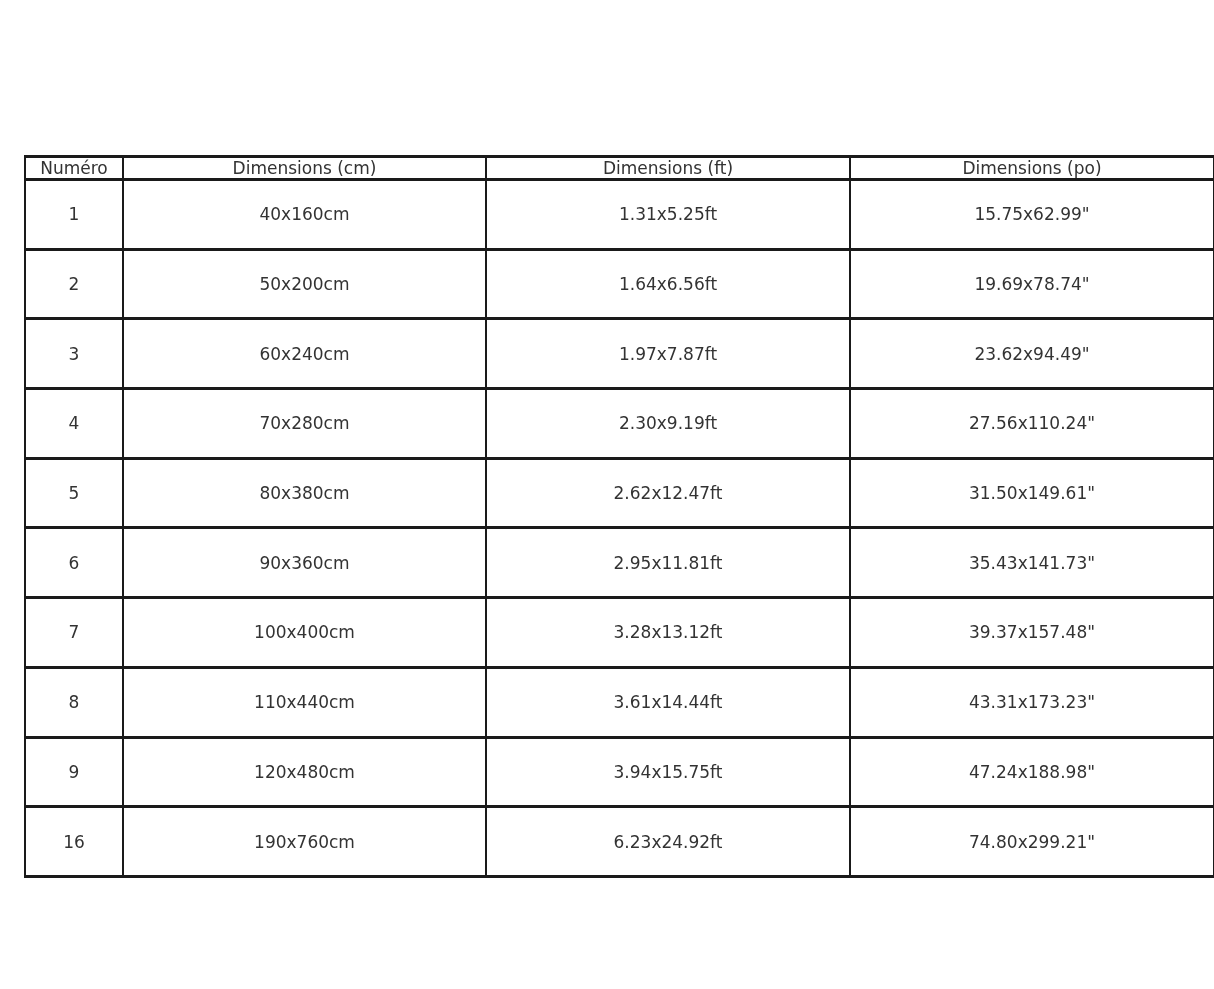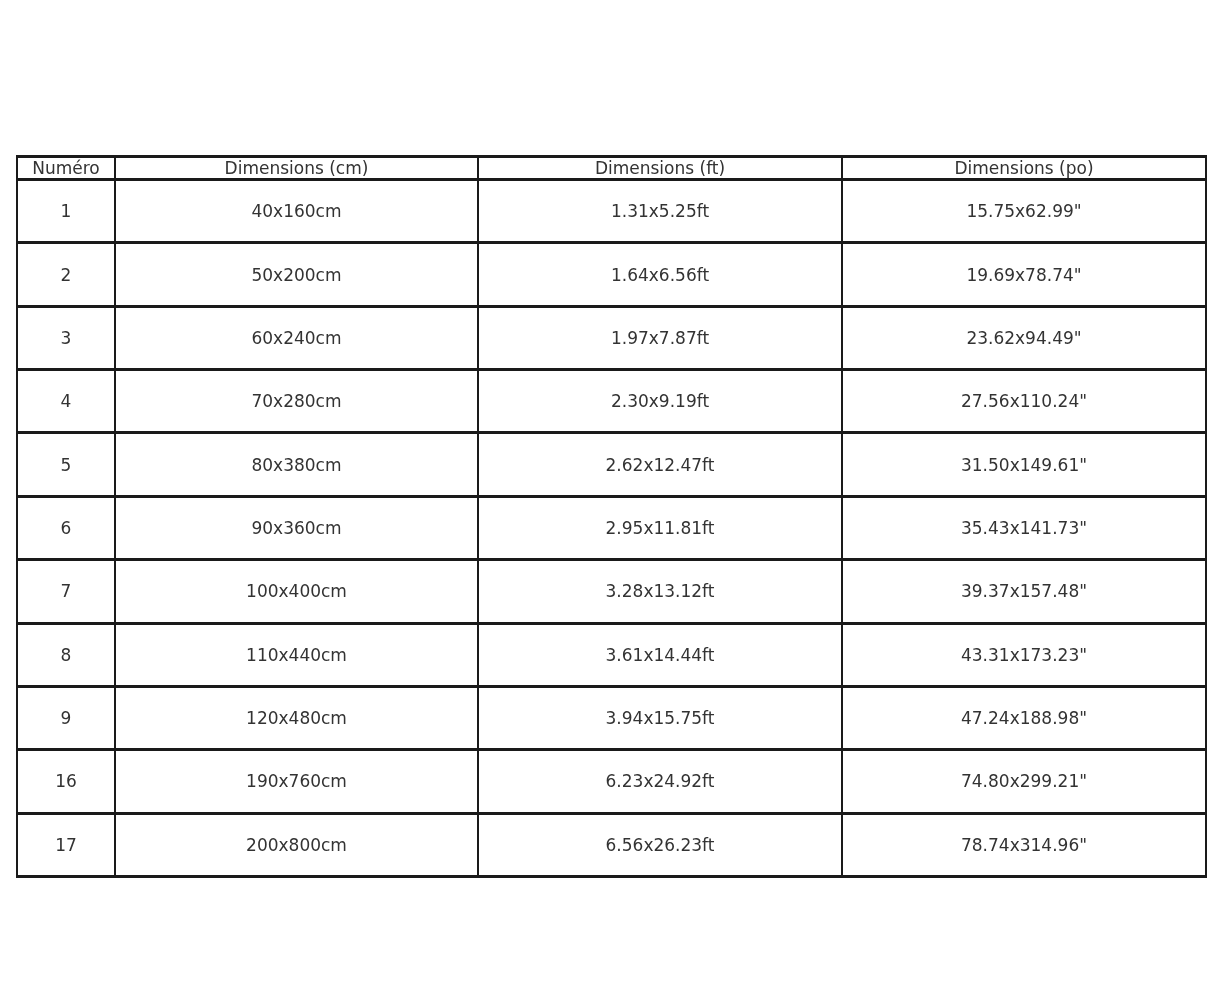--- a/index.html
+++ b/index.html
@@ -8,21 +8,21 @@
     background: #ffffff;
   }
   body {
     width: 1214px;
     height: 989px;
     position: relative;
     font-family: "DejaVu Sans", "Liberation Sans", sans-serif;
   }
   table.dim-table {
     position: absolute;
-    left: 16px;
+    left: 24px;
     top: 155px;
     width: 1189px;
     height: 723px;
     border-collapse: collapse;
     table-layout: fixed;
     background: #ffffff;
   }
   table.dim-table th,
   table.dim-table td {
     border-left: 2px solid #1a1a1a;
@@ -115,20 +115,14 @@
         <td>120x480cm</td>
         <td>3.94x15.75ft</td>
         <td>47.24x188.98"</td>
       </tr>
       <tr>
         <td>16</td>
         <td>190x760cm</td>
         <td>6.23x24.92ft</td>
         <td>74.80x299.21"</td>
       </tr>
-      <tr>
-        <td>17</td>
-        <td>200x800cm</td>
-        <td>6.56x26.23ft</td>
-        <td>78.74x314.96"</td>
-      </tr>
     </tbody>
 </table>
 
 </body></html>

